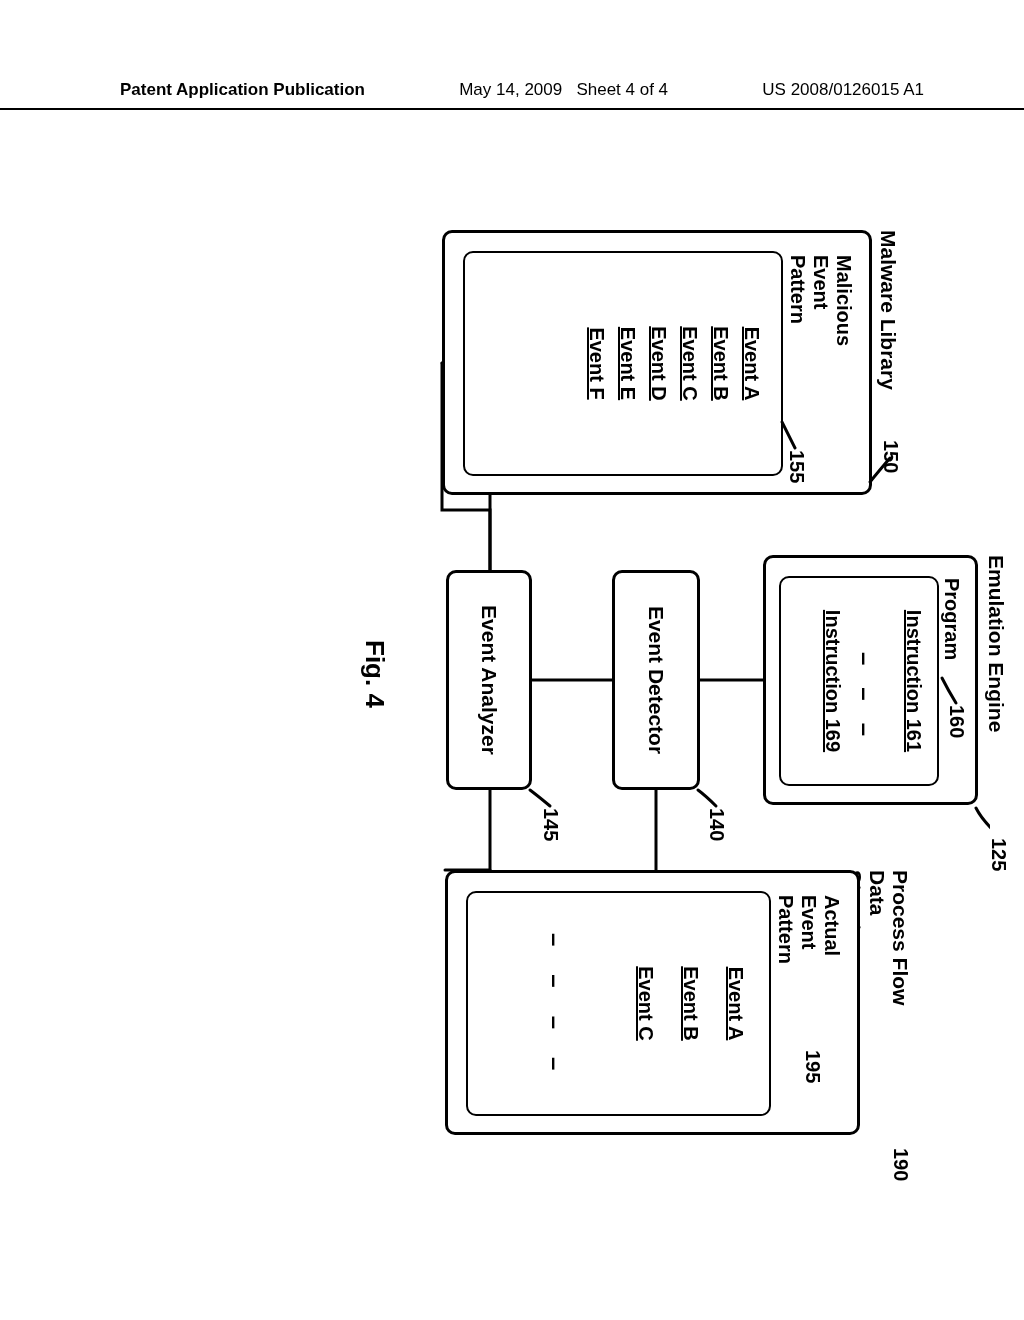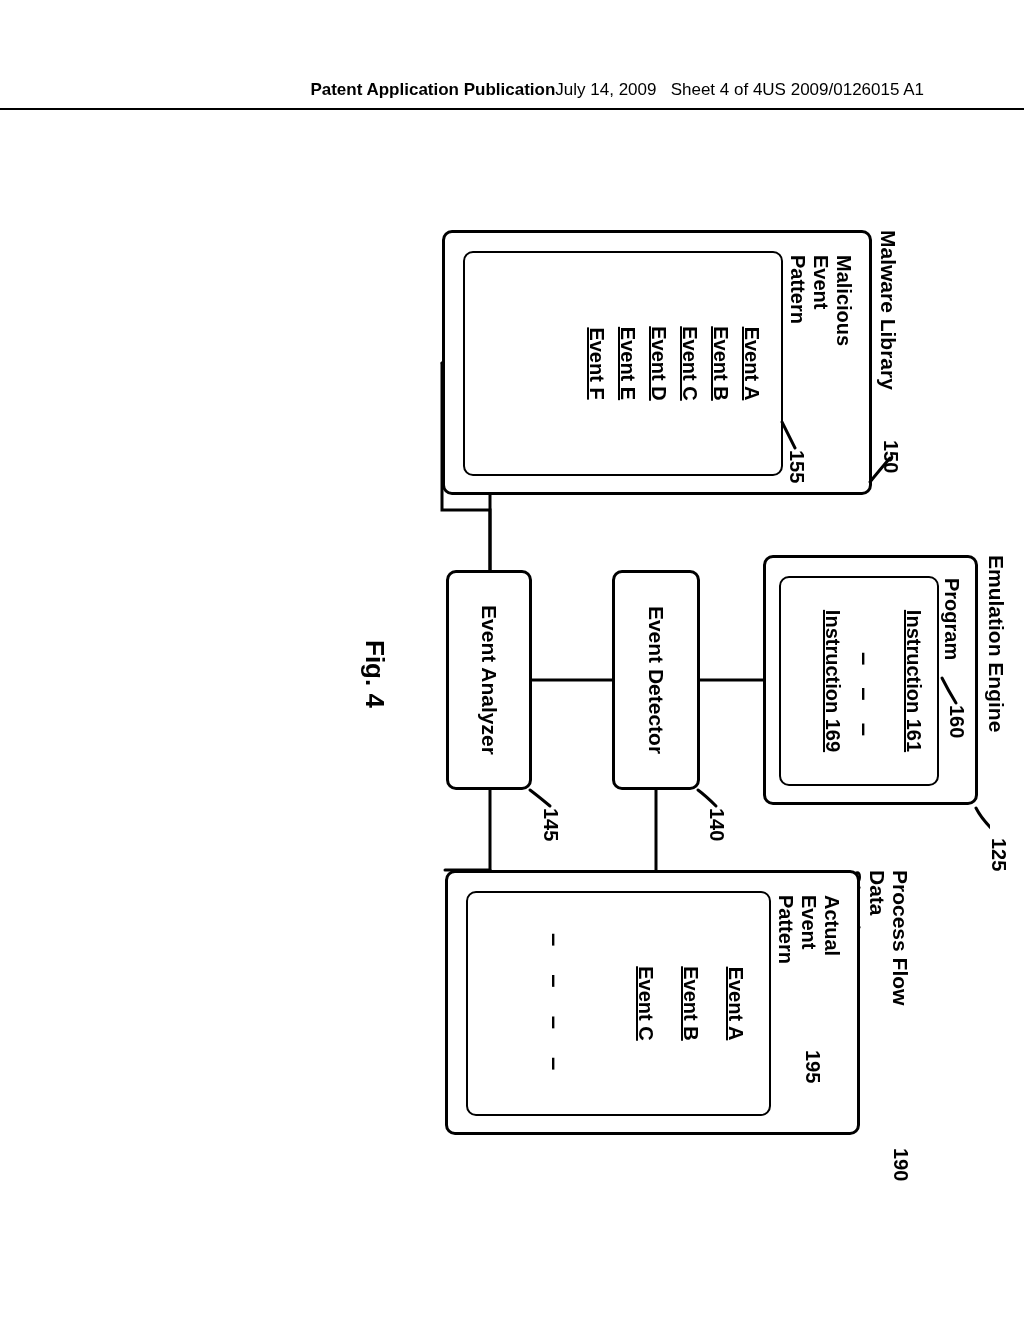--- a/index.html
+++ b/index.html
@@ -6,21 +6,21 @@
   body {
     background: #fff;
     font-family: Arial, Helvetica, sans-serif;
     color: #000;
     width: 1024px;
     height: 1320px;
     position: relative;
   }
   .page-header {
     display: flex;
-    justify-content: flex-end;
+    justify-content: space-between;
     align-items: baseline;
     padding: 80px 100px 8px 120px;
     border-bottom: 2.5px solid #000;
     font-size: 17px;
   }
   .page-header .left { font-weight: bold; }
   .page-header .mid { font-weight: normal; }
   .page-header .right { font-weight: normal; }
 
   .diagram-wrap {
@@ -77,23 +77,23 @@
     height:100%;
     pointer-events:none;
   }
 </style>
 </head>
 <body>
 
 <div class="page-header">
   <span class="left">Patent Application Publication</span>
   <span class="mid">
-    <span>July 14, 2009</span>&nbsp;&nbsp;&nbsp;<span>Sheet 4 of 4</span>
+    <span>May 14, 2009</span>&nbsp;&nbsp;&nbsp;<span>Sheet 4 of 4</span>
   </span>
-  <span class="right">US 2009/0126015 A1</span>
+  <span class="right">US 2008/0126015 A1</span>
 </div>
 
 <div class="diagram-wrap">
 
   <div class="label" style="left:225px; top:-18px;">Emulation Engine</div>
 
   <div class="box" style="left:225px; top:12px; width:250px; height:215px;">
     <div class="inner-title" style="position:absolute; left:10px; top:6px;">Program</div>
     <div class="box" style="left:18px; top:36px; width:210px; height:160px; border-width:2.5px;">
       <div class="event-item" style="margin-top:12px;">Instruction 161</div>

